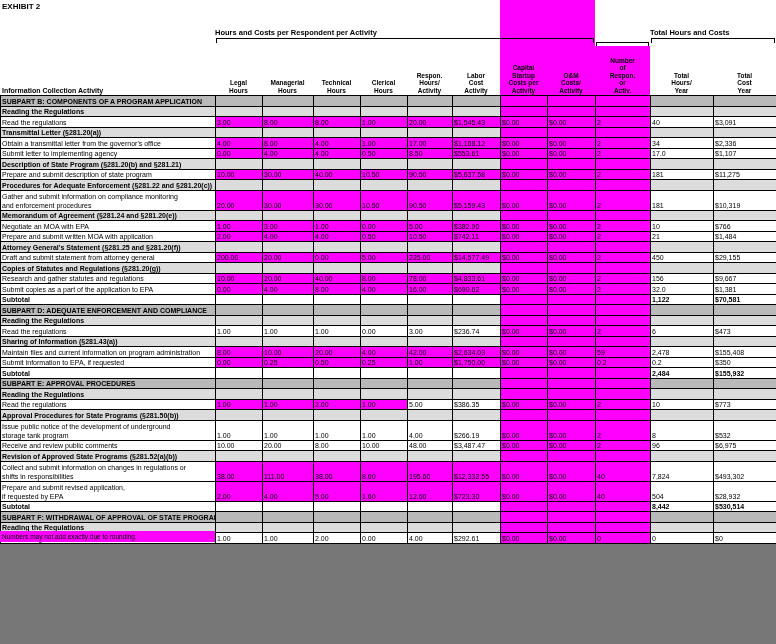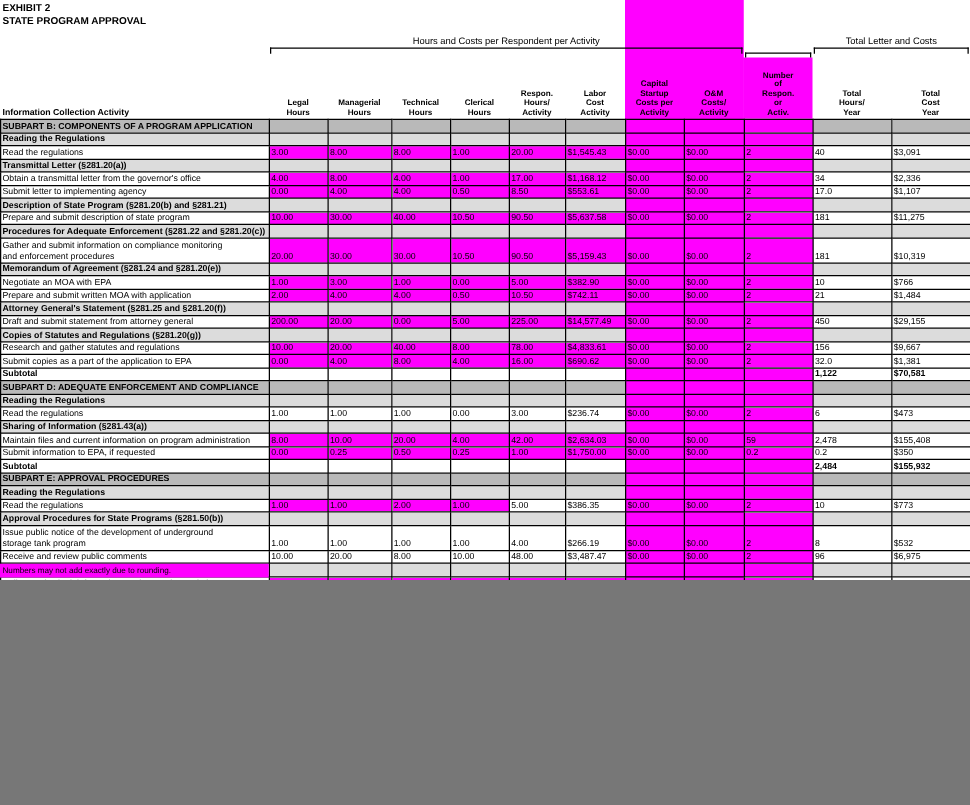--- a/index.html
+++ b/index.html
@@ -1,27 +1,27 @@
 <!DOCTYPE html>
 <html><head>
 <meta charset="utf-8">
 <style>
   * { margin:0; padding:0; box-sizing:border-box; }
   html,body { background:#777; }
   .page {
-    position:relative; width:776px; height:464px; background:#fff;
+    position:relative; width:776px; height:544px; background:#fff;
     font-family:"Liberation Sans", sans-serif; color:#000; overflow:hidden;
     margin:0 auto;
   }
   
   .band-capom { position:absolute; left:500px; top:0; width:95px; height:644px; background:#ff00ff; z-index:0; }
 
   .titles { position:absolute; top:2px; left:2px; z-index:2; font-weight:bold; font-size:8px; line-height:9.5px; white-space:nowrap; }
 
-  .grp-label { position:absolute; z-index:2; font-weight:normal; font-size:7.5px; text-align:center; white-space:nowrap; }
+  .grp-label { position:absolute; z-index:2; font-weight:bold; font-size:7.5px; text-align:left; white-space:nowrap; }
   .grp-hours-label  { left:215px; top:28px; width:380px; }
   .grp-totals-label { left:650px; top:28px; width:126px; }
   .bracket { position:absolute; z-index:2; border-top:1px solid #000; border-left:1px solid #000; border-right:1px solid #000; height:5px; }
   .bracket-hours  { left:216px; top:38px; width:378px; }
   .bracket-totals { left:651px; top:38px; width:124px; }
   .bracket-number { left:596px; top:42px; width:53px; height:4px; }
 
   .colheads { position:absolute; z-index:1; left:0; top:46px; width:776px; height:49px; display:flex; }
   .hcell { display:flex; align-items:flex-end; justify-content:center; text-align:center;
            font-weight:bold; font-size:6.5px; line-height:7.5px; padding-bottom:1px; }
@@ -52,25 +52,24 @@
               color:#000; white-space:nowrap; overflow:hidden; }
 </style>
 </head>
 <body>
 
 <div class="page">
   <div class="band-capom"></div>
 
   <div class="titles">
     <div>EXHIBIT 2</div>
-    <div>STATE PROGRAM APPROVAL</div>
   </div>
 
   <div class="grp-label grp-hours-label">Hours and Costs per Respondent per Activity</div>
-  <div class="grp-label grp-totals-label">Total Letter and Costs</div>
+  <div class="grp-label grp-totals-label">Total Hours and Costs</div>
   <div class="bracket bracket-hours"></div>
   <div class="bracket bracket-totals"></div>
   <div class="bracket bracket-number"></div>
 
   <div class="colheads" id="colheads">
       <div class="hcell c0">
         <span>Information Collection Activity</span>
       </div>
       <div class="hcell c1">
         <span>Legal

